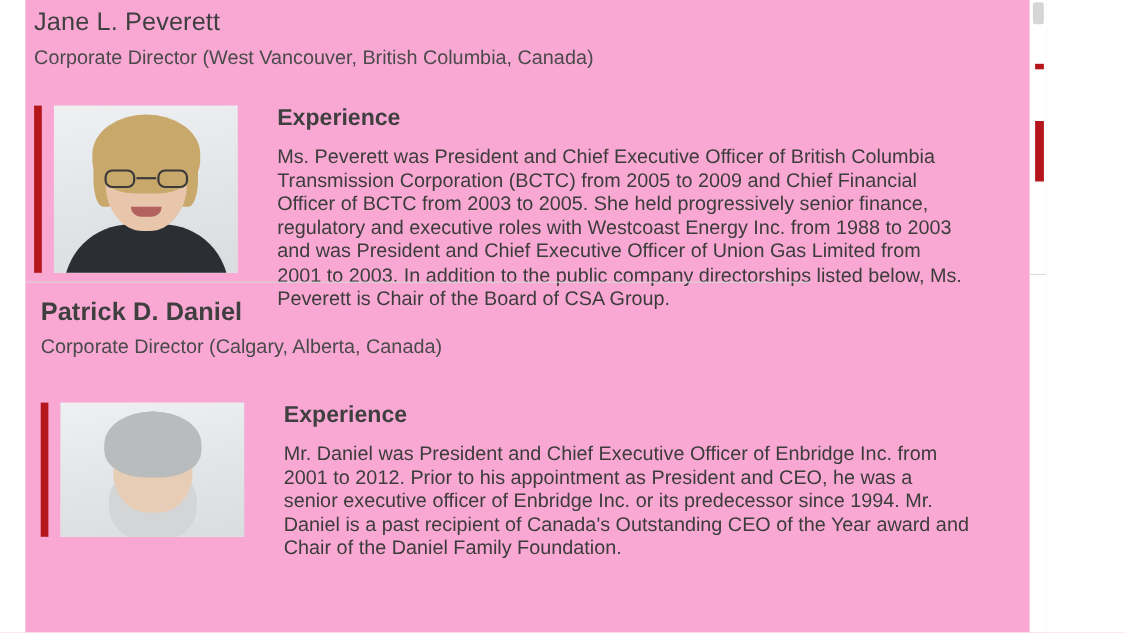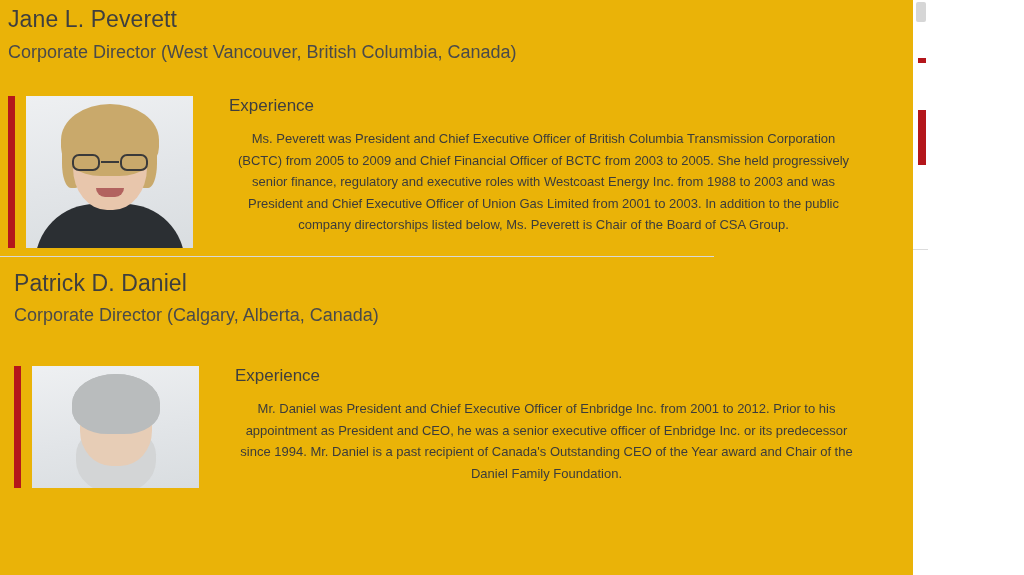--- a/index.html
+++ b/index.html
@@ -13,21 +13,22 @@
     overflow: hidden;
     font-family: "Liberation Sans", sans-serif;
     color: #3c3c3b;
     position: relative;
   }
 
   .page {
     position: relative;
     width: 928px;
     height: 575px;
-    background: #eab308;
+    background: #f9a8d4;
+    margin-left: 23px;
   }
 
   
   .profile {
     position: relative;
     box-sizing: border-box;
   }
 
   .profile-name {
     font-size: 23px;
@@ -188,49 +189,48 @@
     height: 80px;
     border-radius: 50% 50% 44% 44%;
     background: #e7cdb6;
   }
 
   .experience {
     flex: 1 1 auto;
     padding-right: 150px;
   }
   .exp-heading {
-    font-size: 17px;
-    font-weight: 400;
+    font-size: 21px;
+    font-weight: 700;
     color: #3f3f3f;
     margin: 0 0 12px 0;
   }
   .exp-text {
-    font-size: 13px;
+    font-size: 18px;
     line-height: 21.5px;
     color: #3c3c3b;
     margin: 0;
-    text-align: center;
   }
 
   
   #profile-peverett .profile-name { position: absolute; left: 8px; top: 4px; }
   #profile-peverett .profile-role { position: absolute; left: 8px; top: 44px; }
   #profile-peverett .profile-body { position: absolute; left: 8px; top: 96px; width: 1000px; }
   #profile-peverett .experience { margin-left: 36px; }
 
   .divider {
     position: absolute;
     left: 0;
     top: 256px;
     width: 714px;
     height: 1px;
     background: #d8d8d8;
   }
 
-  #profile-daniel .profile-name { position: absolute; left: 14px; top: 268px; }
+  #profile-daniel .profile-name { position: absolute; left: 14px; top: 268px; font-weight: bold; }
   #profile-daniel .profile-role { position: absolute; left: 14px; top: 307px; text-align: right; }
   #profile-daniel .profile-body { position: absolute; left: 14px; top: 366px; width: 994px; }
   #profile-daniel .experience { margin-left: 36px; }
 
   
   .scrollbar-track {
     position: absolute;
     right: 0;
     top: 0;
     width: 15px;

